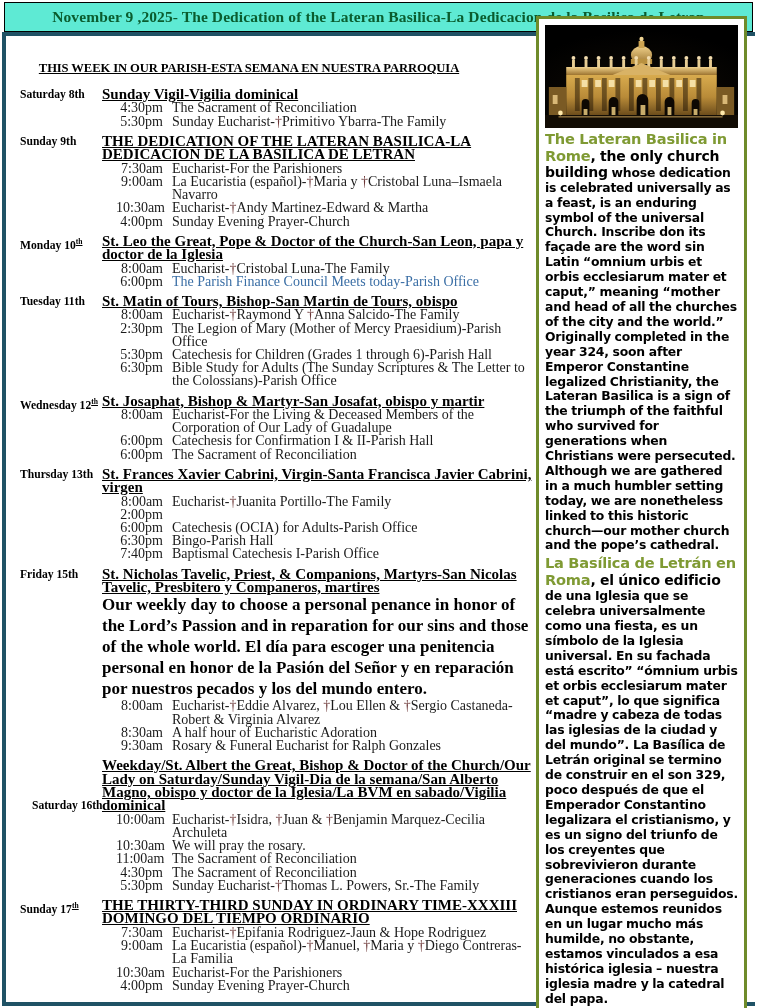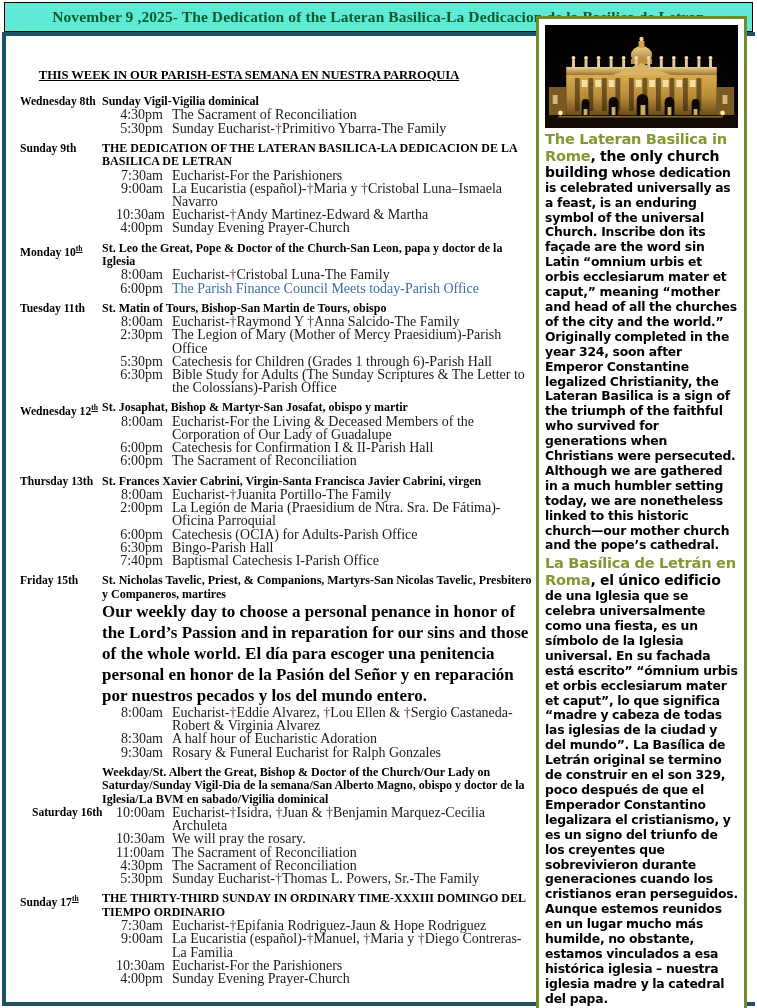--- a/index.html
+++ b/index.html
@@ -116,24 +116,25 @@
     text-decoration: underline;
   }
 
   .day-body {
     flex: 1 1 auto;
     min-width: 0;
   }
 
   .feast {
     font-weight: bold;
-    font-size: 12px;
+    font-size: 15px;
     line-height: 13.4px;
     color: #000000;
     margin-bottom: 0px;
+    text-decoration: underline;
   }
   .note {
     font-weight: bold;
     font-size: 17px;
     line-height: 21px;
     color: #000000;
   }
 
   .events {
     margin-top: 0px;
@@ -224,21 +225,21 @@
   <div class="title-bar">
     <div class="title-text">November 9 ,2025- The Dedication of the Lateran Basilica-La Dedicacion de la Basilica de Letran</div>
   </div>
 
   <div class="content">
 
     <div class="schedule-col">
       <div class="week-heading">THIS WEEK IN OUR PARISH-ESTA SEMANA EN NUESTRA PARROQUIA</div>
       <div id="days-container">
           <div class="day-block">
-            <div class="day-label">Wednesday 8th</div>
+            <div class="day-label">Saturday 8th</div>
             <div class="day-body">
               <div class="feast">Sunday Vigil-Vigilia dominical</div>
               <div class="events">
                 <div class="event">
                   <div class="time">4:30pm</div>
                   <div class="desc">The Sacrament of Reconciliation</div>
                 </div>
                 <div class="event">
                   <div class="time">5:30pm</div>
                   <div class="desc">Sunday Eucharist-<span class="cross">†</span>Primitivo Ybarra-The Family</div>
@@ -334,21 +335,20 @@
             <div class="day-label">Thursday 13th</div>
             <div class="day-body">
               <div class="feast">St. Frances Xavier Cabrini, Virgin-Santa Francisca Javier Cabrini, virgen</div>
               <div class="events">
                 <div class="event">
                   <div class="time">8:00am</div>
                   <div class="desc">Eucharist-<span class="cross">†</span>Juanita Portillo-The Family</div>
                 </div>
                 <div class="event">
                   <div class="time">2:00pm</div>
-                  <div class="desc">La Legión de Maria (Praesidium de Ntra. Sra. De Fátima)-Oficina Parroquial</div>
                 </div>
                 <div class="event">
                   <div class="time">6:00pm</div>
                   <div class="desc">Catechesis (OCIA) for Adults-Parish Office</div>
                 </div>
                 <div class="event">
                   <div class="time">6:30pm</div>
                   <div class="desc">Bingo-Parish Hall</div>
                 </div>
                 <div class="event">

